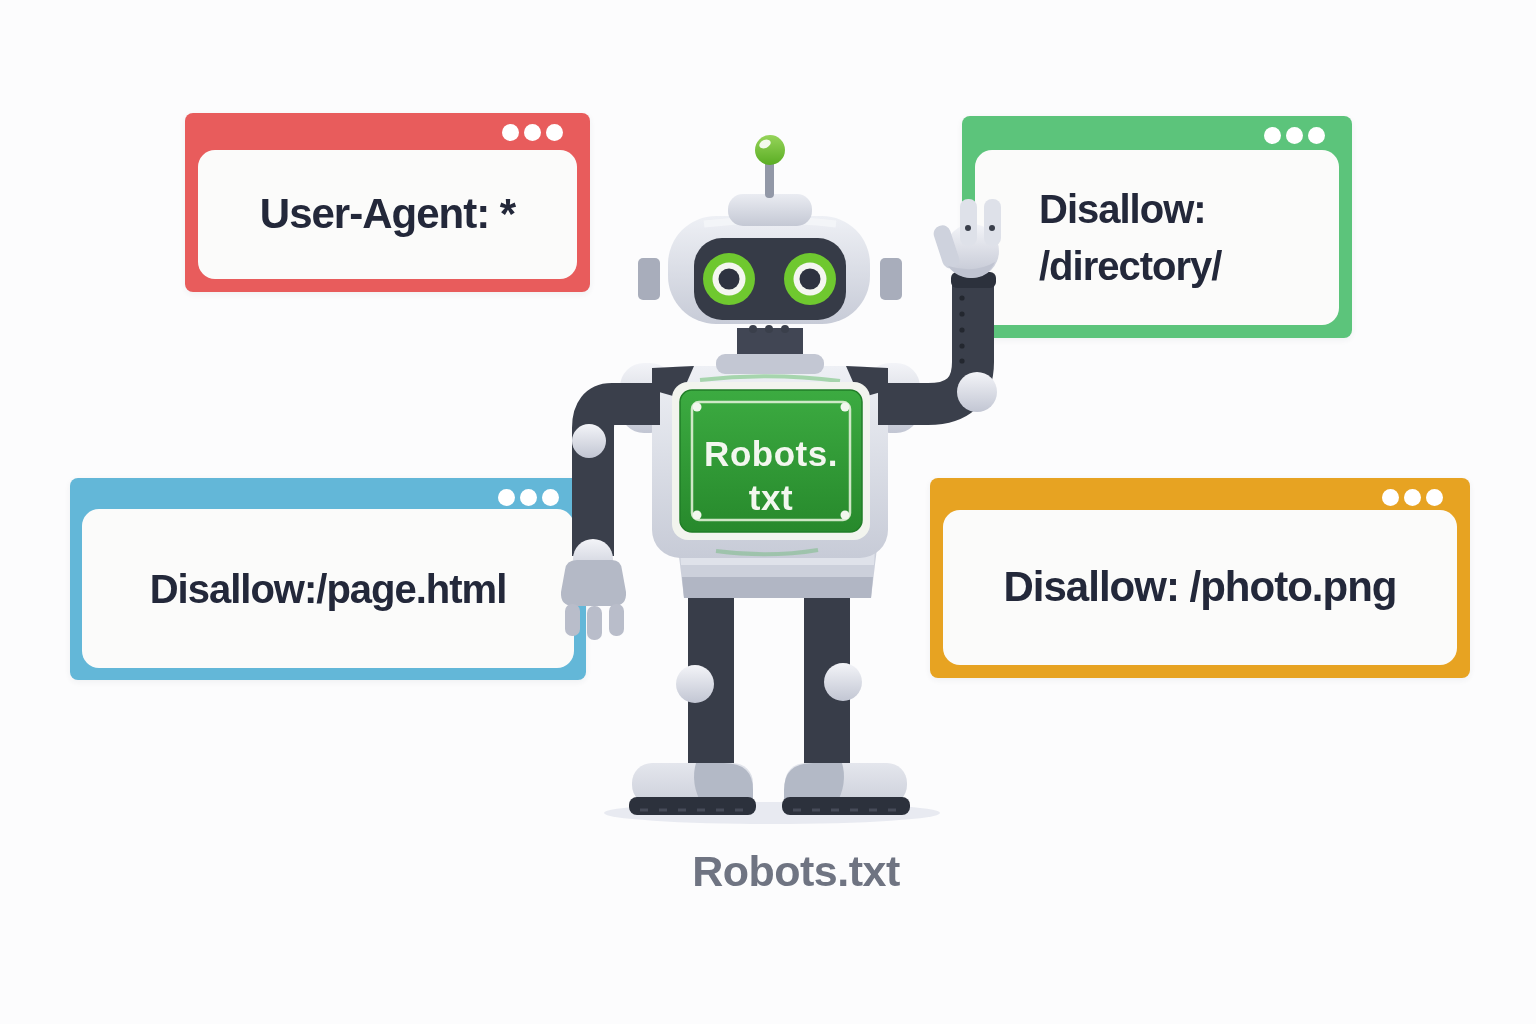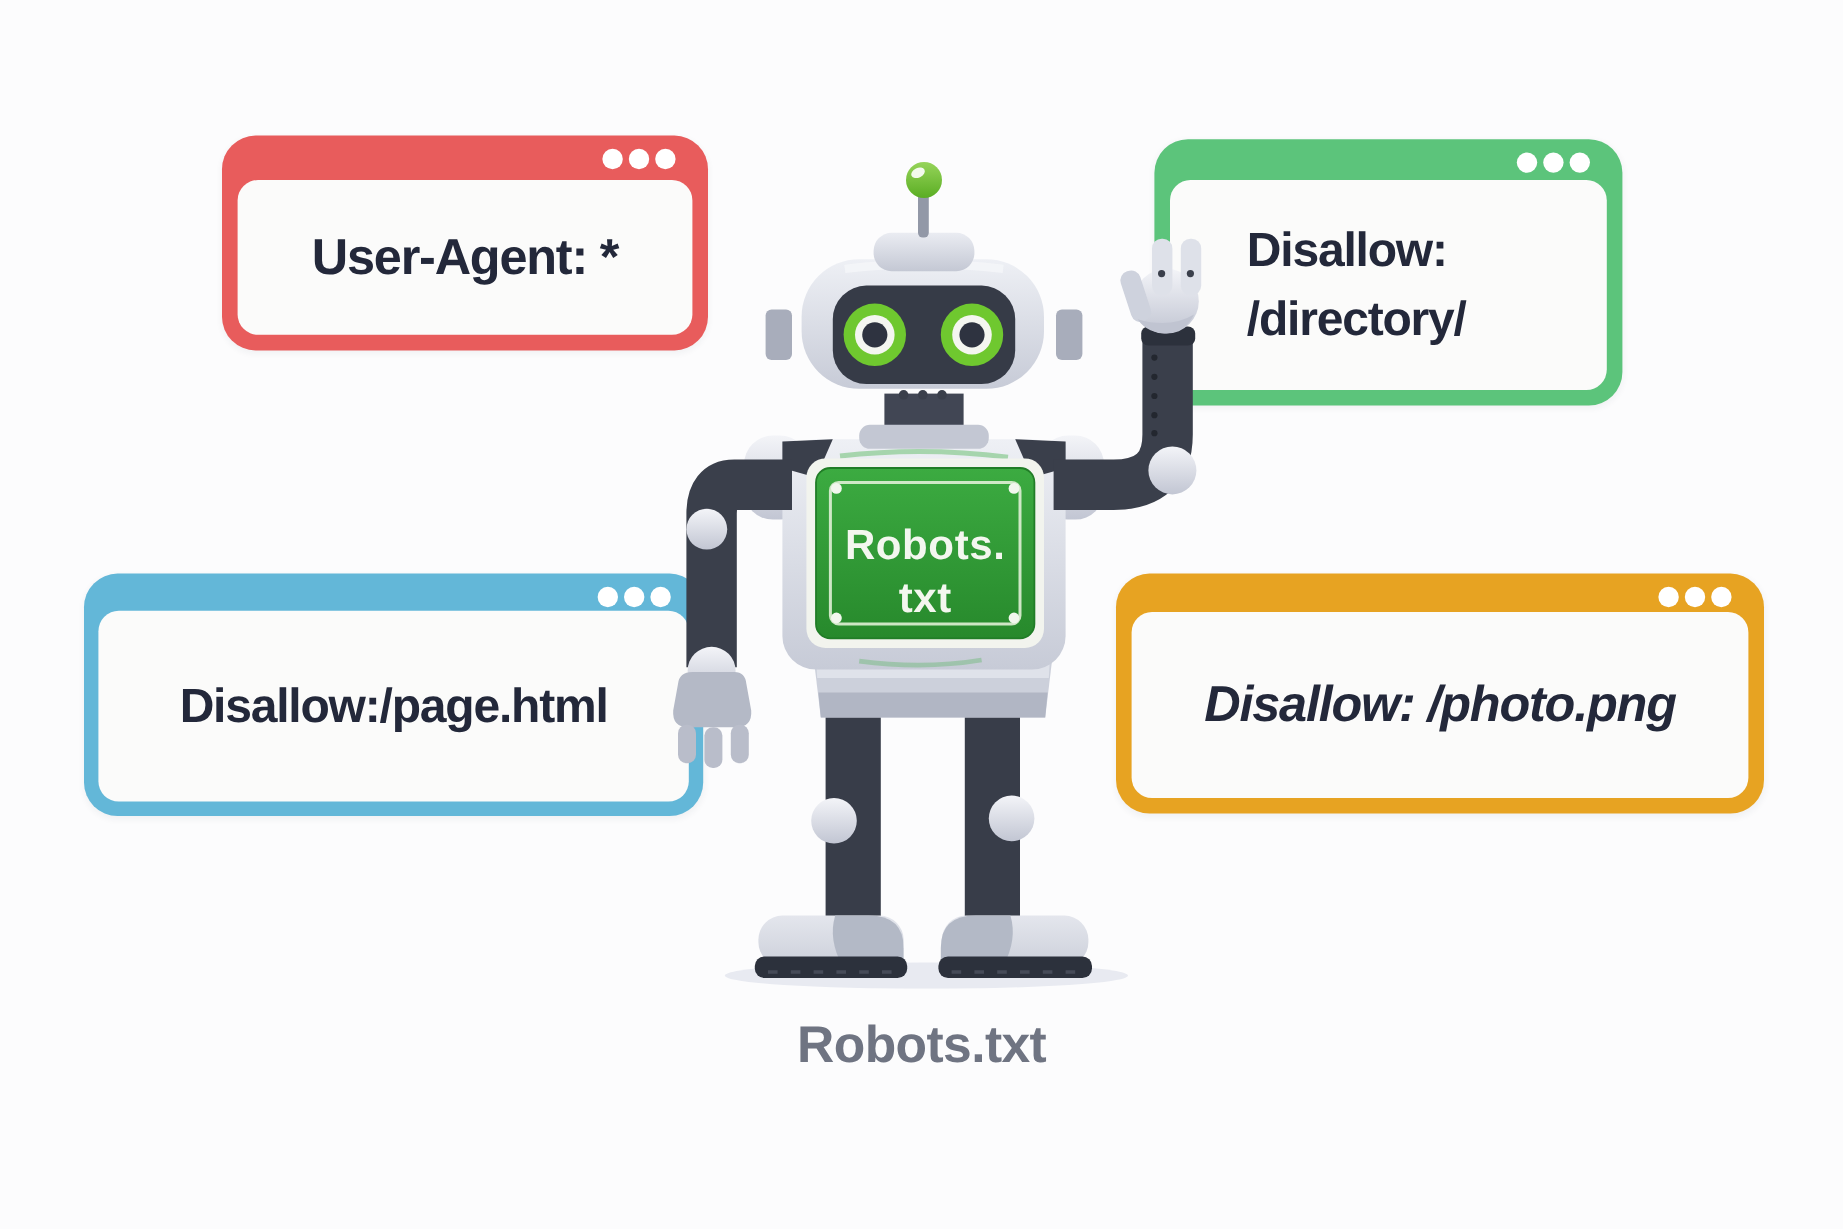--- a/index.html
+++ b/index.html
@@ -8,21 +8,21 @@
     position:relative;
     background:#fcfcfd;
     font-family:"Liberation Sans","DejaVu Sans",sans-serif;
     overflow:hidden;
   }
   .stage { position:absolute; inset:0; }
 
   
   .window {
     position:absolute;
-    border-radius:28px;
+    border-radius:8px;
     box-shadow:0 2px 6px rgba(40,45,60,0.06);
   }
   .pane {
     position:absolute;
     background:#fbfbfa;
     border-radius:17px;
     display:flex;
     flex-direction:column;
     align-items:center;
     justify-content:center;
@@ -56,21 +56,21 @@
     font-family:"Liberation Sans","DejaVu Sans",sans-serif;
     font-weight:800;
     font-size:35px;
     fill:#f3f7ef;
     letter-spacing:0.5px;
   }
 
   
   .caption {
     position:absolute;
-    left:568px; top:847px; width:400px;
+    left:596px; top:847px; width:400px;
     text-align:center;
     font-size:43px;
     font-weight:800;
     letter-spacing:-0.5px;
     color:#6f7482;
   }
 </style>
 </head>
 <body>
 
@@ -109,21 +109,21 @@
       <div class="code sz-blue">Disallow:/page.html</div>
     </div>
   </div>
 
   <div class="window" style="left: 930px; top: 478px; width: 540px; height: 200px; background-color: rgb(231, 163, 34);">
     <div class="dots">
       <span class="dot"></span>
       <span class="dot"></span>
       <span class="dot"></span>
     </div>
-    <div class="pane" style="left:13px; right:13px; top:32px; bottom:13px;font-style:italic;">
+    <div class="pane" style="left:13px; right:13px; top:32px; bottom:13px;">
       <div class="code sz-orange">Disallow: /photo.png</div>
     </div>
   </div>
 
   <svg class="robot-svg" width="460" height="700" viewBox="555 124 460 700" xmlns="http://www.w3.org/2000/svg">
     <defs>
       <linearGradient id="gBody" x1="0" y1="0" x2="0" y2="1">
         <stop offset="0" stop-color="#eef0f5"></stop>
           <stop offset="1" stop-color="#c7cbd7"></stop>
       </linearGradient>

